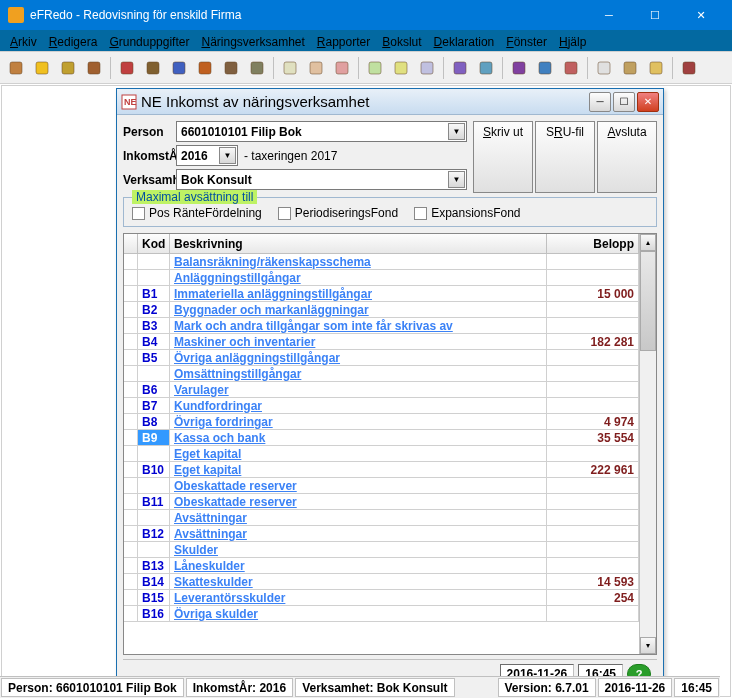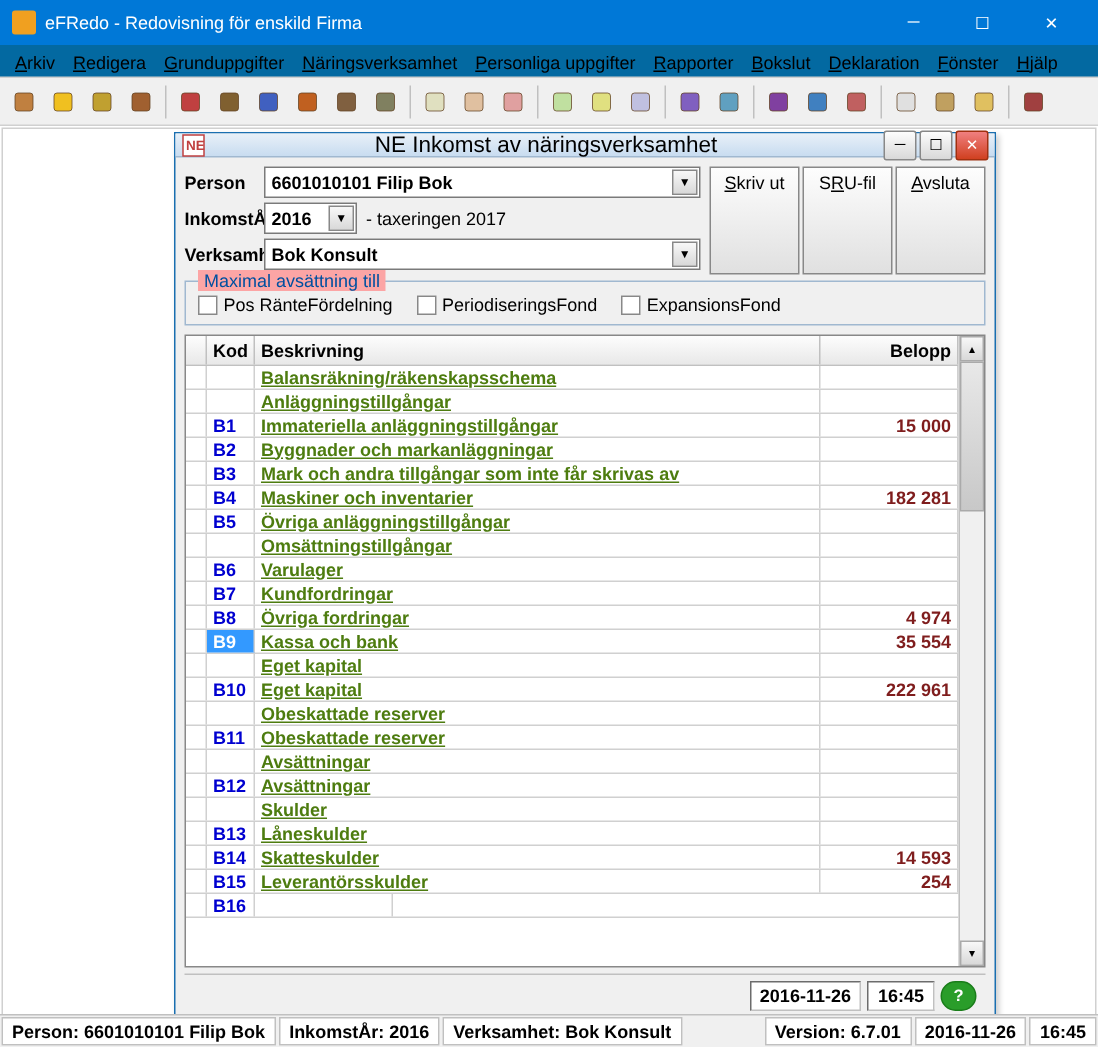--- a/index.html
+++ b/index.html
@@ -10,84 +10,83 @@
 .titlebar .winbtn { width: 46px; height: 30px; display: flex; align-items: center; justify-content: center; color: #fff; }
 .menubar { background: #0369a1; height: 22px; display: flex; align-items: flex-end; padding: 0 4px; border-bottom: 1px solid #d0d0d0; }
 .menubar .mitem { padding: 2px 6px; cursor: default; font-size: 12px; }
 .menubar .mitem u { text-decoration: underline; }
 .toolbar { background: #f0f0f0; height: 32px; display: flex; align-items: center; padding: 2px 4px; border-bottom: 1px solid #d0d0d0; gap: 2px; }
 .toolbar .tbtn { width: 24px; height: 24px; border: 1px solid transparent; display: flex; align-items: center; justify-content: center; }
 .toolbar .sep { width: 1px; height: 22px; background: #c0c0c0; margin: 0 2px; }
 .tico { width: 16px; height: 16px; }
 .workspace { position: relative; height: 612px; background: #fff; border: 1px solid #d0d0d0; margin: 1px; }
 .dialog { position: absolute; left: 114px; top: 2px; width: 548px; background: #f0f0f0; border: 1px solid #1a6fb0; box-shadow: 2px 2px 4px rgba(0,0,0,0.2); }
-.dlg-title { background: linear-gradient(#e8f0f8,#c8dcf0); height: 16px; display: flex; align-items: center; padding: 0 4px; border-bottom: 1px solid #a0b8d0; text-align: center; }
+.dlg-title { background: linear-gradient(#e8f0f8,#c8dcf0); height: 26px; display: flex; align-items: center; padding: 0 4px; border-bottom: 1px solid #a0b8d0; }
 .dlg-title .dicon { width: 16px; height: 16px; margin-right: 4px; }
 .dlg-title .dtxt { flex: 1; font-size: 15px; }
 .dlg-title .dbtn { width: 22px; height: 20px; margin-left: 2px; border: 1px solid #888; background: linear-gradient(#fdfdfd,#d8d8d8); display: flex; align-items: center; justify-content: center; font-size: 10px; border-radius: 2px; }
 .dlg-title .dclose { background: linear-gradient(#f08080,#d04020); color: #fff; border-color: #a03010; }
 .dlg-body { padding: 6px; }
 .formrow { display: flex; align-items: center; margin-bottom: 3px; }
 .formrow .lbl { width: 53px; font-size: 12px; font-weight: bold; }
 .formrow .field { flex: 1; border-radius: 10px; }
 .combo { border: 1px solid #7a7a7a; background: #fff; height: 21px; display: flex; align-items: center; padding: 0 4px; font-size: 12px; font-weight: bold; position: relative; }
 .combo .arrow { position: absolute; right: 1px; top: 1px; width: 17px; height: 17px; background: linear-gradient(#f8f8f8,#d8d8d8); border: 1px solid #888; display: flex; align-items: center; justify-content: center; font-size: 8px; }
 .sidebtns { display: flex; flex-direction: row; gap: 2px; margin-left: 6px; }
 .btn { border: 1px solid #888; background: linear-gradient(#fdfdfd,#e0e0e0); padding: 3px 8px; font-size: 12px; min-width: 60px; text-align: center; cursor: default; }
 .btn u { text-decoration: underline; }
 .toprow { display: flex; }
 .leftform { flex: 1; }
 .fieldset { border: 1px solid #a0b8d0; margin-top: 4px; padding: 4px 8px 6px; position: relative; }
-.fieldset .legend { position: absolute; top: -8px; left: 8px; background: #fca5a5; padding: 0 4px; color: #0050a0; font-size: 12px; }
+.fieldset .legend { position: absolute; top: -8px; left: 8px; background: #bef264; padding: 0 4px; color: #0050a0; font-size: 12px; }
 .checks { display: flex; gap: 16px; padding-top: 4px; }
 .chk { display: flex; align-items: center; gap: 4px; font-size: 12px; }
 .chkbox { width: 13px; height: 13px; border: 1px solid #888; background: #fff; }
 .tablewrap { border: 1px solid #888; margin-top: 6px; height: 422px; display: flex; }
 .tbl { flex: 1; background: #fff; overflow: hidden; }
 .thead { display: flex; background: linear-gradient(#fdfdfd,#e8e8e8); border-bottom: 1px solid #c0c0c0; height: 20px; }
 .th { border-right: 1px solid #c0c0c0; padding: 2px 4px; font-size: 12px; font-weight: bold; display: flex; align-items: center; }
 .col-pre { width: 14px; }
 .col-kod { width: 32px; }
 .col-desc { flex: 1; }
 .col-amt { width: 92px; justify-content: flex-end; }
 .tbody { }
 .tr { display: flex; height: 16px; border-bottom: 1px solid #d0d0d0; }
 .td { border-right: 1px solid #d0d0d0; padding: 0 4px; font-size: 12px; display: flex; align-items: center; overflow: hidden; white-space: nowrap; }
 .td.kod { font-weight: bold; color: #0000d0; }
-.td.desc { color: #4d7c0f; font-weight: bold; text-decoration: underline; }
+.td.desc { color: #3b82f6; font-weight: bold; text-decoration: underline; }
 .td.amt { color: #7f1d1d; font-weight: bold; justify-content: flex-end; }
 .tr.sel .td.kod { background: #3399ff; color: #fff; }
 .scrollbar { width: 17px; background: #f0f0f0; border-left: 1px solid #c0c0c0; position: relative; }
 .scrollbar .up, .scrollbar .dn { height: 17px; background: linear-gradient(#f8f8f8,#d8d8d8); border: 1px solid #aaa; display: flex; align-items: center; justify-content: center; font-size: 8px; }
 .scrollbar .dn { position: absolute; bottom: 0; width: 100%; }
 .scrollbar .thumb { position: absolute; top: 17px; width: 100%; height: 100px; background: linear-gradient(#e8e8e8,#c8c8c8); border: 1px solid #aaa; }
 .dlg-foot { display: flex; justify-content: flex-end; align-items: center; padding: 4px 6px; gap: 4px; border-top: 1px solid #c0c0c0; margin-top: 4px; }
 .statbox { border: 1px inset #c0c0c0; background: #fff; padding: 2px 6px; font-size: 12px; font-weight: bold; }
 .helpico { width: 24px; height: 20px; background: #2a9d2a; border-radius: 10px; color: #fff; display: flex; align-items: center; justify-content: center; font-weight: bold; border: 1px solid #1a7d1a; }
-.statusbar { position: absolute; bottom: 0; left: 0; right: 0; height: 22px; background: #f0f0f0; border-top: 1px solid #c0c0c0; display: flex; }
+.statusbar { position: absolute; bottom: 0; left: 0; right: 12px; height: 22px; background: #f0f0f0; border-top: 1px solid #c0c0c0; display: flex; }
 .statusbar .cell { border: 1px solid #c0c0c0; padding: 2px 6px; font-size: 12px; font-weight: bold; display: flex; align-items: center; margin: 1px; background: #fff; }
 .statusbar .flex { flex: 1; border: none; background: transparent; }
 </style>
 </head>
 <body>
 
 <div class="titlebar">
   <div class="icon"></div>
   <div class="title">eFRedo - Redovisning för enskild Firma</div>
   <div class="winbtn">─</div>
   <div class="winbtn">☐</div>
   <div class="winbtn close">✕</div>
 </div>
 
 <div class="menubar" id="menubar">
     <div class="mitem"><u>A</u>rkiv</div>
     <div class="mitem"><u>R</u>edigera</div>
     <div class="mitem"><u>G</u>runduppgifter</div>
     <div class="mitem"><u>N</u>äringsverksamhet</div>
-    <div class="mitem"><u>P</u>ersonliga uppgifter</div>
     <div class="mitem"><u>R</u>apporter</div>
     <div class="mitem"><u>B</u>okslut</div>
     <div class="mitem"><u>D</u>eklaration</div>
     <div class="mitem"><u>F</u>önster</div>
     <div class="mitem"><u>H</u>jälp</div>
   </div>
 
 <div class="toolbar" id="toolbar">
     <div class="tbtn">
       <svg class="tico" viewBox="0 0 16 16">
@@ -429,20 +428,21 @@
               </div>
               <div class="tr">
                 <div class="td col-pre"></div>
                 <div class="td col-kod kod">B15</div>
                 <div class="td col-desc desc">Leverantörsskulder</div>
                 <div class="td col-amt amt">254</div>
               </div>
               <div class="tr">
                 <div class="td col-pre"></div>
                 <div class="td col-kod kod">B16</div>
+                <div class="td col-desc desc">Övriga skulder</div>
                 <div class="td col-amt amt"></div>
               </div>
             </div>
         </div>
         <div class="scrollbar">
           <div class="up">▴</div>
           <div class="thumb"></div>
           <div class="dn">▾</div>
         </div>
       </div>

